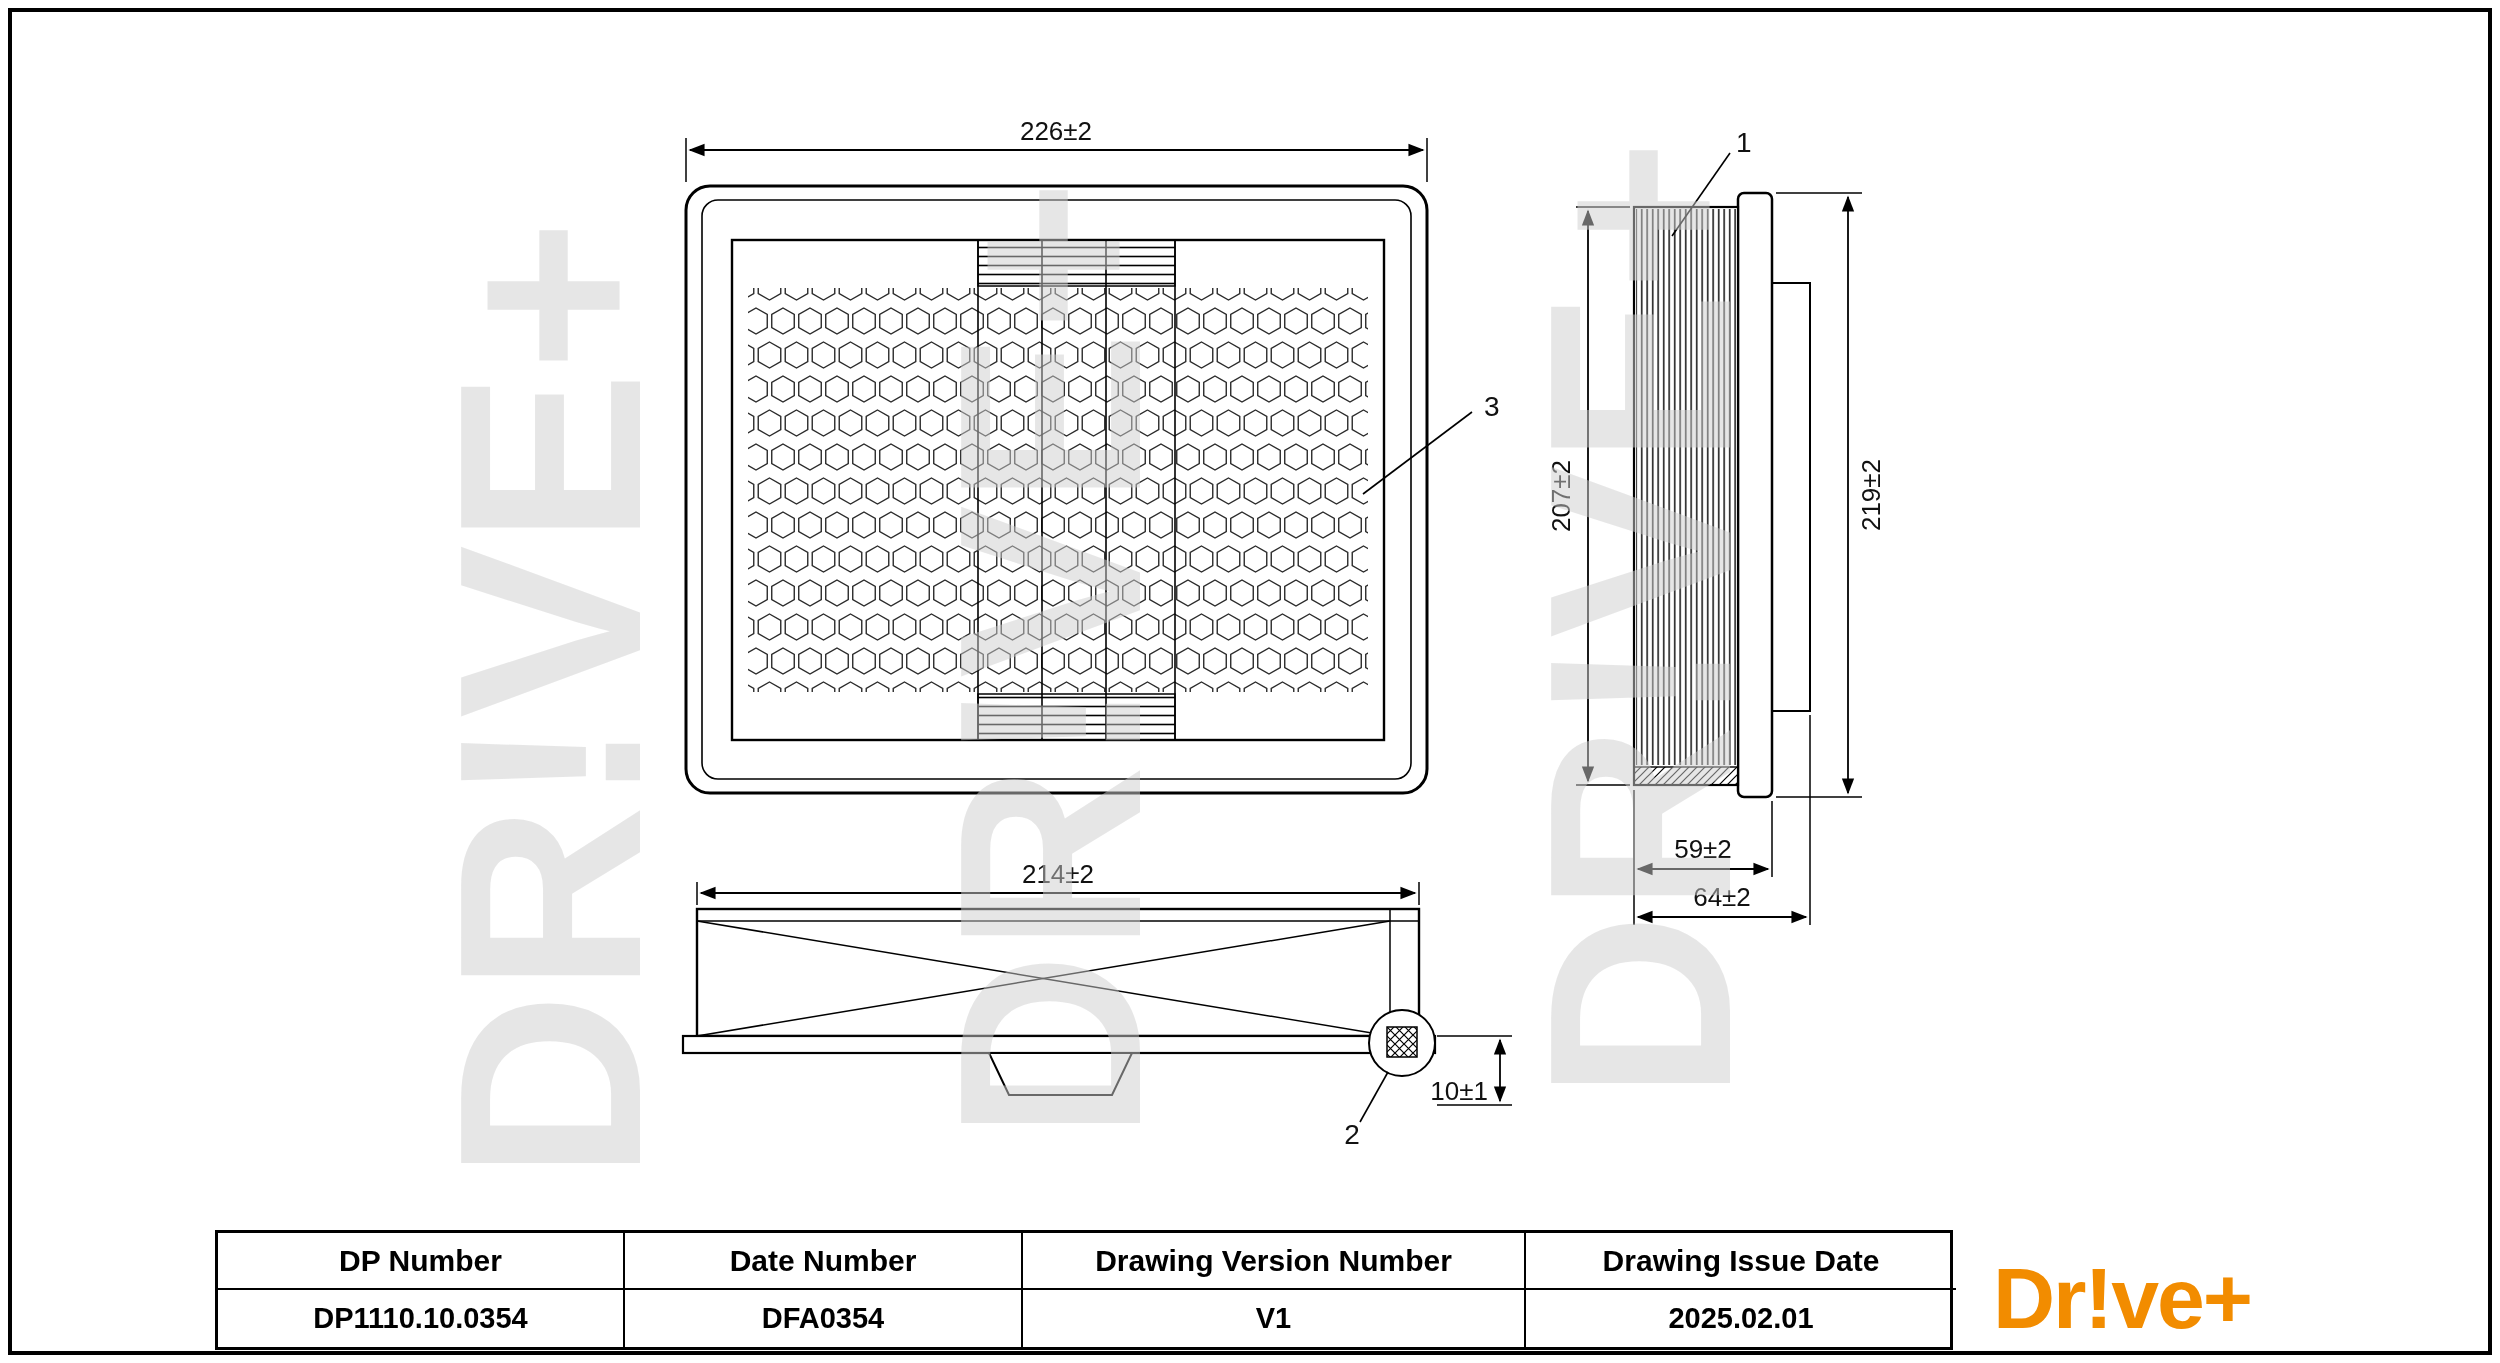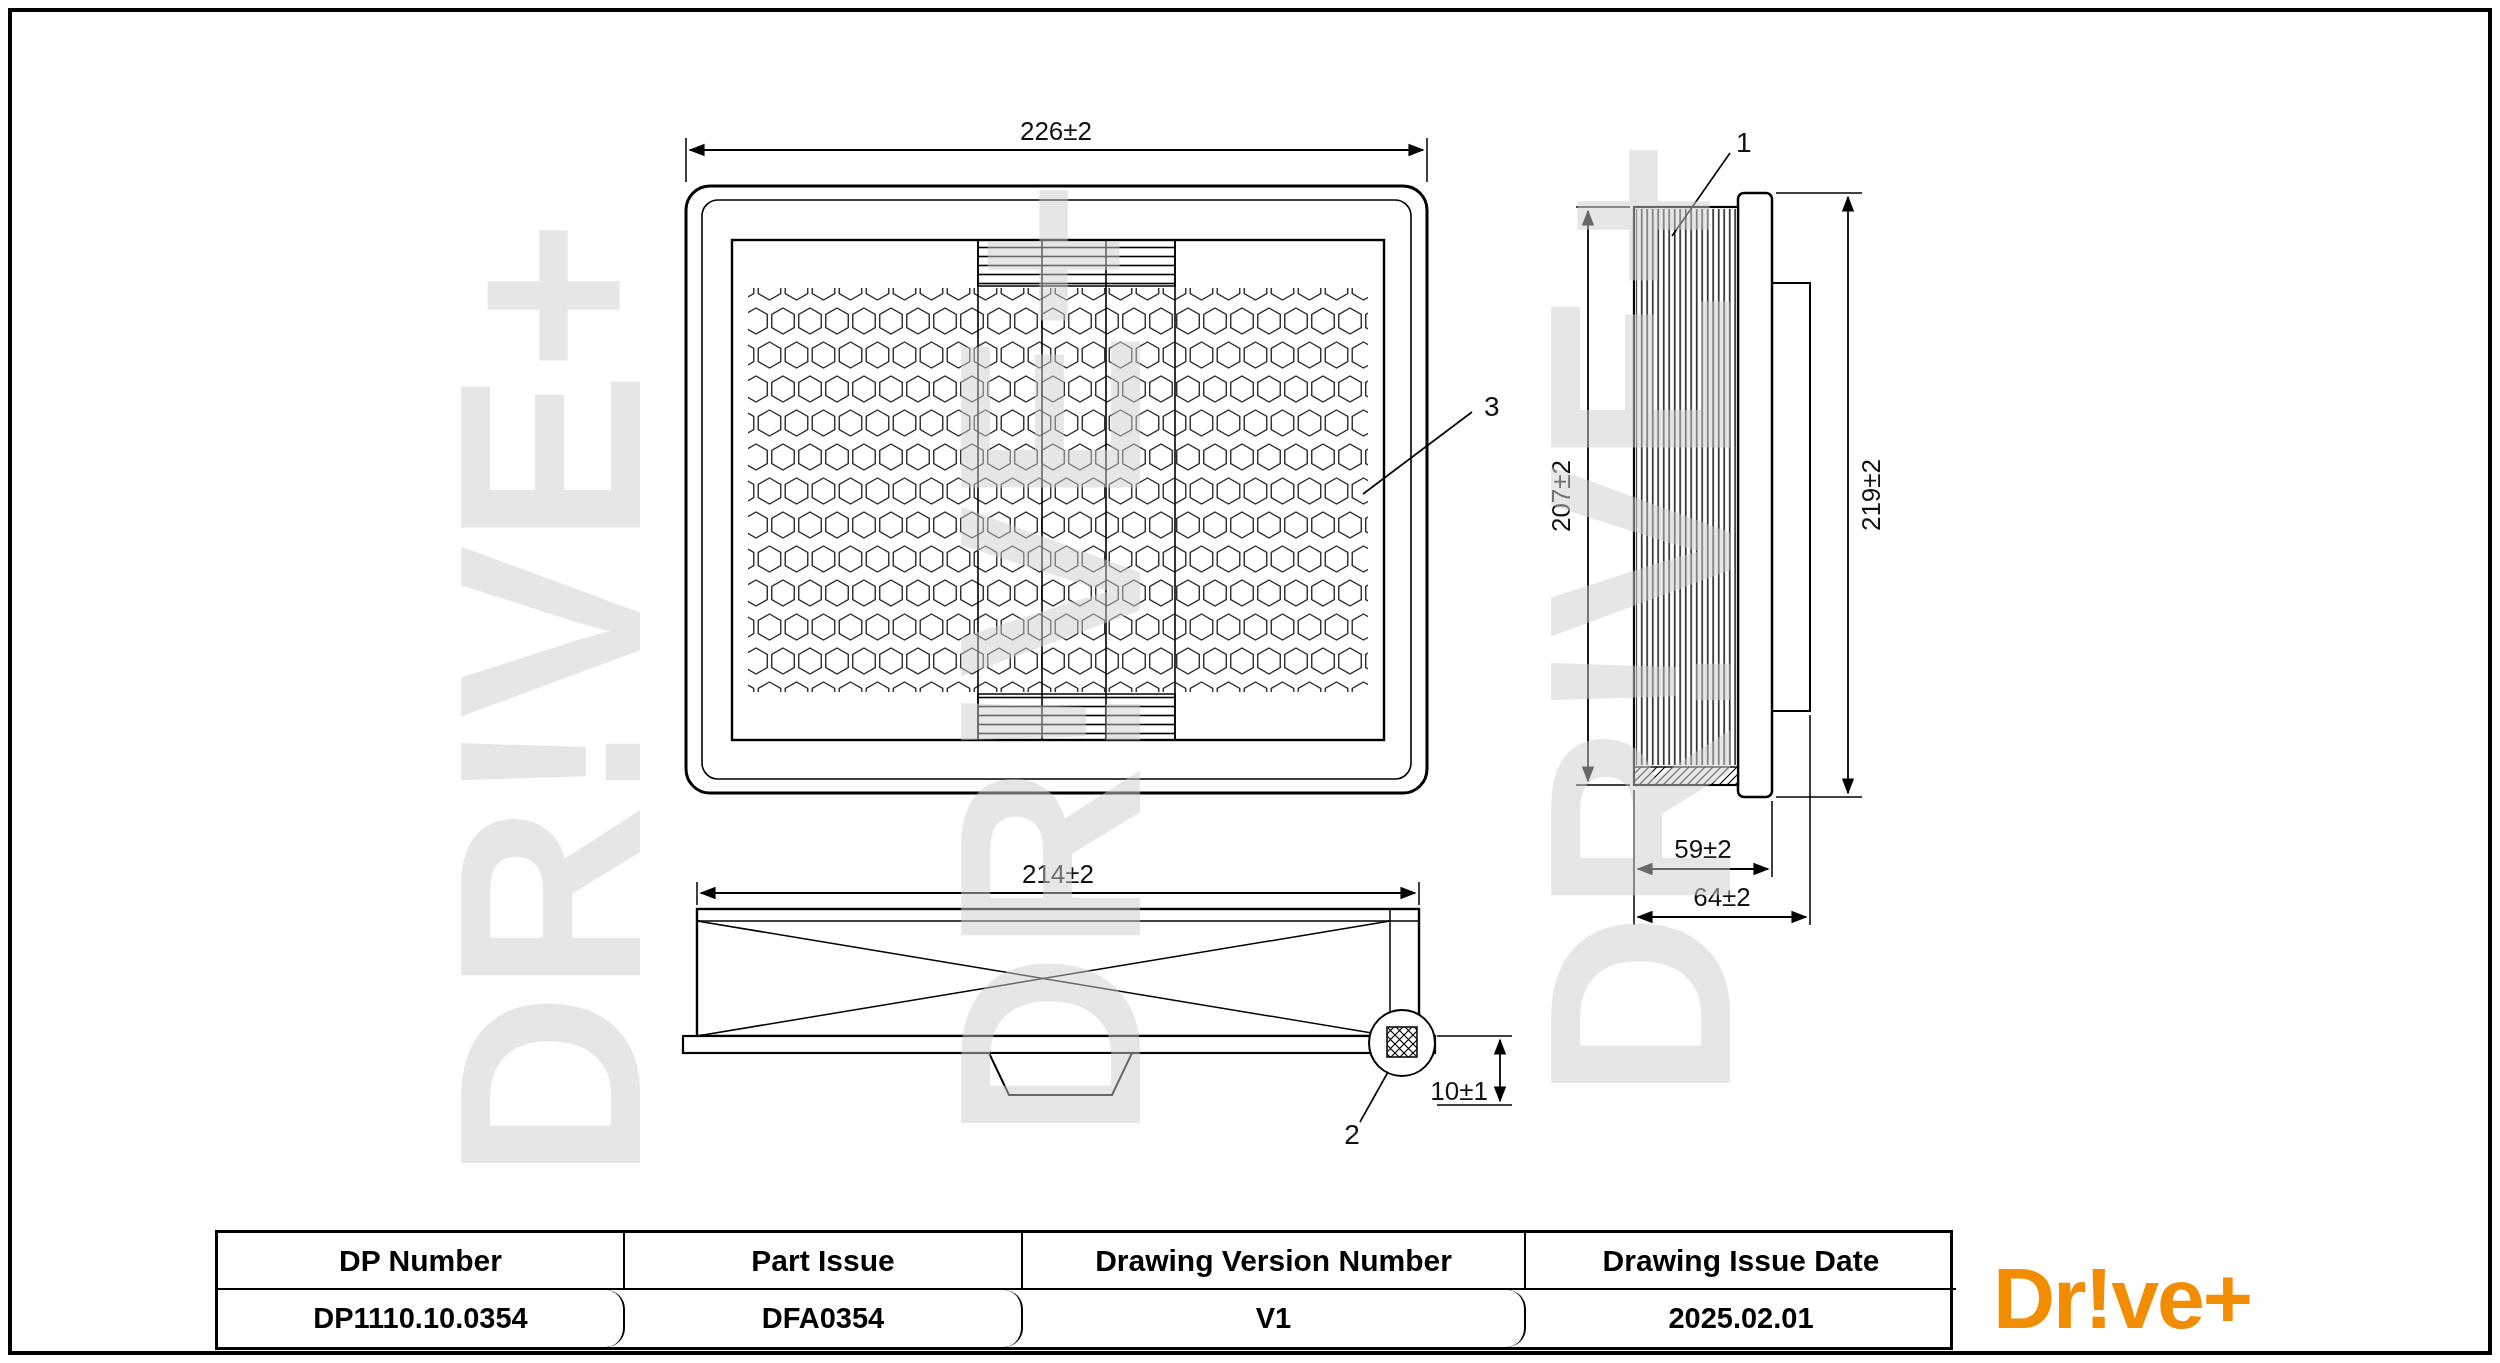--- a/index.html
+++ b/index.html
@@ -15,21 +15,21 @@
     position:absolute;left:215px;top:1230px;width:1738px;
     display:grid;grid-template-columns:407px 398px 503px 430px;
     border:3px solid #000;box-sizing:border-box;background:#fff;
   }
   .cell{
     height:57px;display:flex;align-items:center;justify-content:center;
     border-right:2.5px solid #000;border-bottom:2.5px solid #000;
     font-weight:bold;box-sizing:border-box;
   }
   .cell.head{font-size:30px;}
-  .cell.val{font-size:29px;border-radius:19px;}
+  .cell.val{font-size:29px;}
   .cell:nth-child(4n){border-right:none;text-align:right;}
   .cell:nth-child(n+5){border-bottom:none;}
 
   .logo{
     position:absolute;left:1972px;top:1248px;width:300px;height:100px;
     display:flex;align-items:center;justify-content:center;
     font-size:86px;font-weight:800;letter-spacing:-2px;color:#F28C00;
   }
 </style>
 </head>
@@ -159,21 +159,21 @@
 
   <g>
     <text class="wm" transform="translate(640 700) rotate(-90)" text-anchor="middle">DR!VE+</text>
     <text class="wm" transform="translate(1140 660) rotate(-90)" text-anchor="middle">DR!VE+</text>
     <text class="wm" transform="translate(1730 620) rotate(-90)" text-anchor="middle">DR!VE+</text>
   </g>
 </svg>
 
 <div class="titleblock">
   <div class="cell head">DP Number</div>
-  <div class="cell head">Part Issue</div>
+  <div class="cell head">Date Number</div>
   <div class="cell head">Drawing Version Number</div>
   <div class="cell head">Drawing Issue Date</div>
   <div class="cell val">DP1110.10.0354</div>
   <div class="cell val">DFA0354</div>
   <div class="cell val">V1</div>
   <div class="cell val">2025.02.01</div>
 </div>
 
 <div class="logo">Dr!ve+</div>
 

